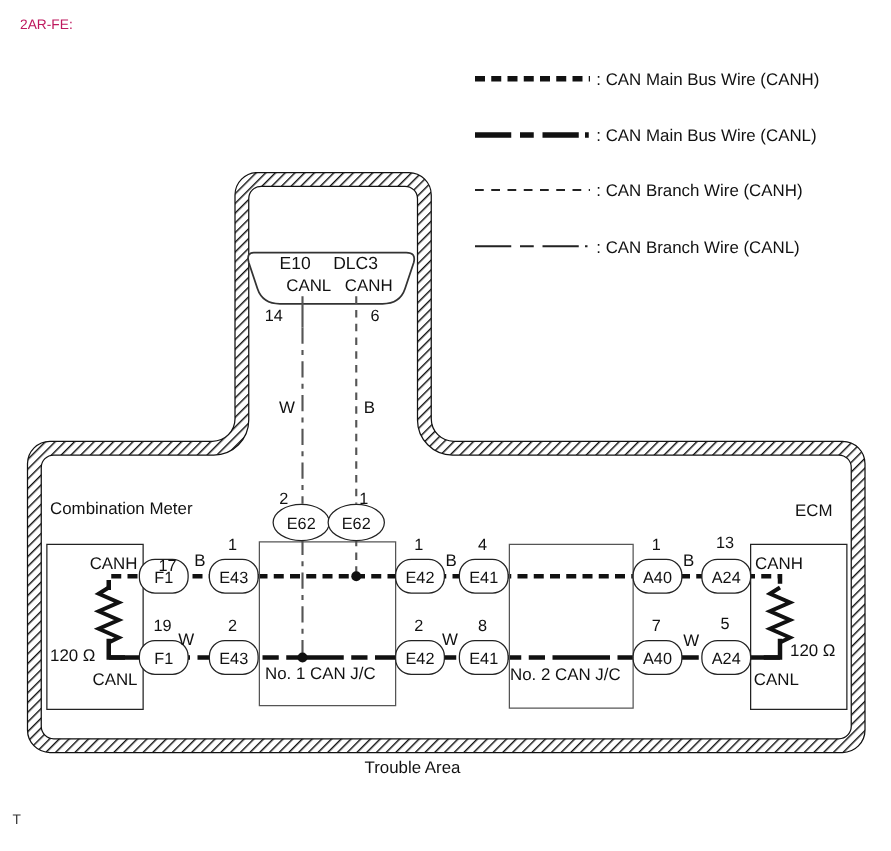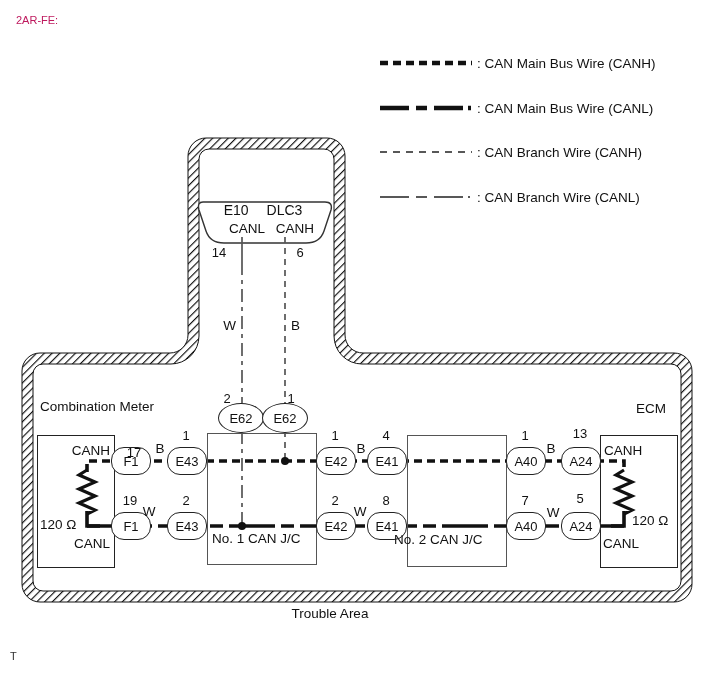--- a/index.html
+++ b/index.html
@@ -113,21 +113,21 @@
 
   <div class="lbl" style="left:594px;top:401px;width:72px;text-align:right;">ECM</div>
   <div class="box" style="left:600px;top:435px;width:76px;height:131px;"></div>
   <div class="lbl" style="left:604px;top:443px;">CANH</div>
   <div class="lbl" style="left:632px;top:513px;">120 Ω</div>
   <div class="lbl" style="left:603px;top:536px;">CANL</div>
 
   <div class="jcbox" style="left:207px;top:433px;width:108px;height:130px;"></div>
   <div class="lbl" style="left:212px;top:531px;">No. 1 CAN J/C</div>
   <div class="jcbox" style="left:407px;top:435px;width:98px;height:130px;"></div>
-  <div class="lbl" style="left:394px;top:532px;">No. 2 CAN J/C</div>
+  <div class="lbl" style="left:408px;top:532px;">No. 2 CAN J/C</div>
 
   <div class="pin" style="left:213px;top:391px;width:28px;">2</div>
   <div class="pin" style="left:277px;top:391px;width:28px;">1</div>
   <div class="oval ellipse" style="left:218px;top:403px;">
       <span>E62</span>
     </div>
   <div class="oval ellipse" style="left:262px;top:403px;">
       <span>E62</span>
     </div>
 

